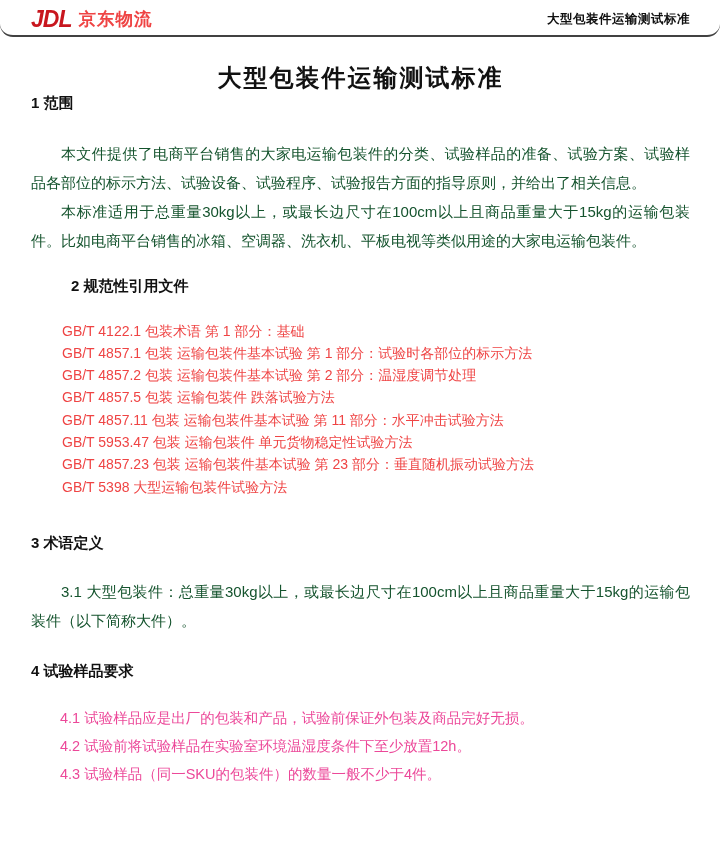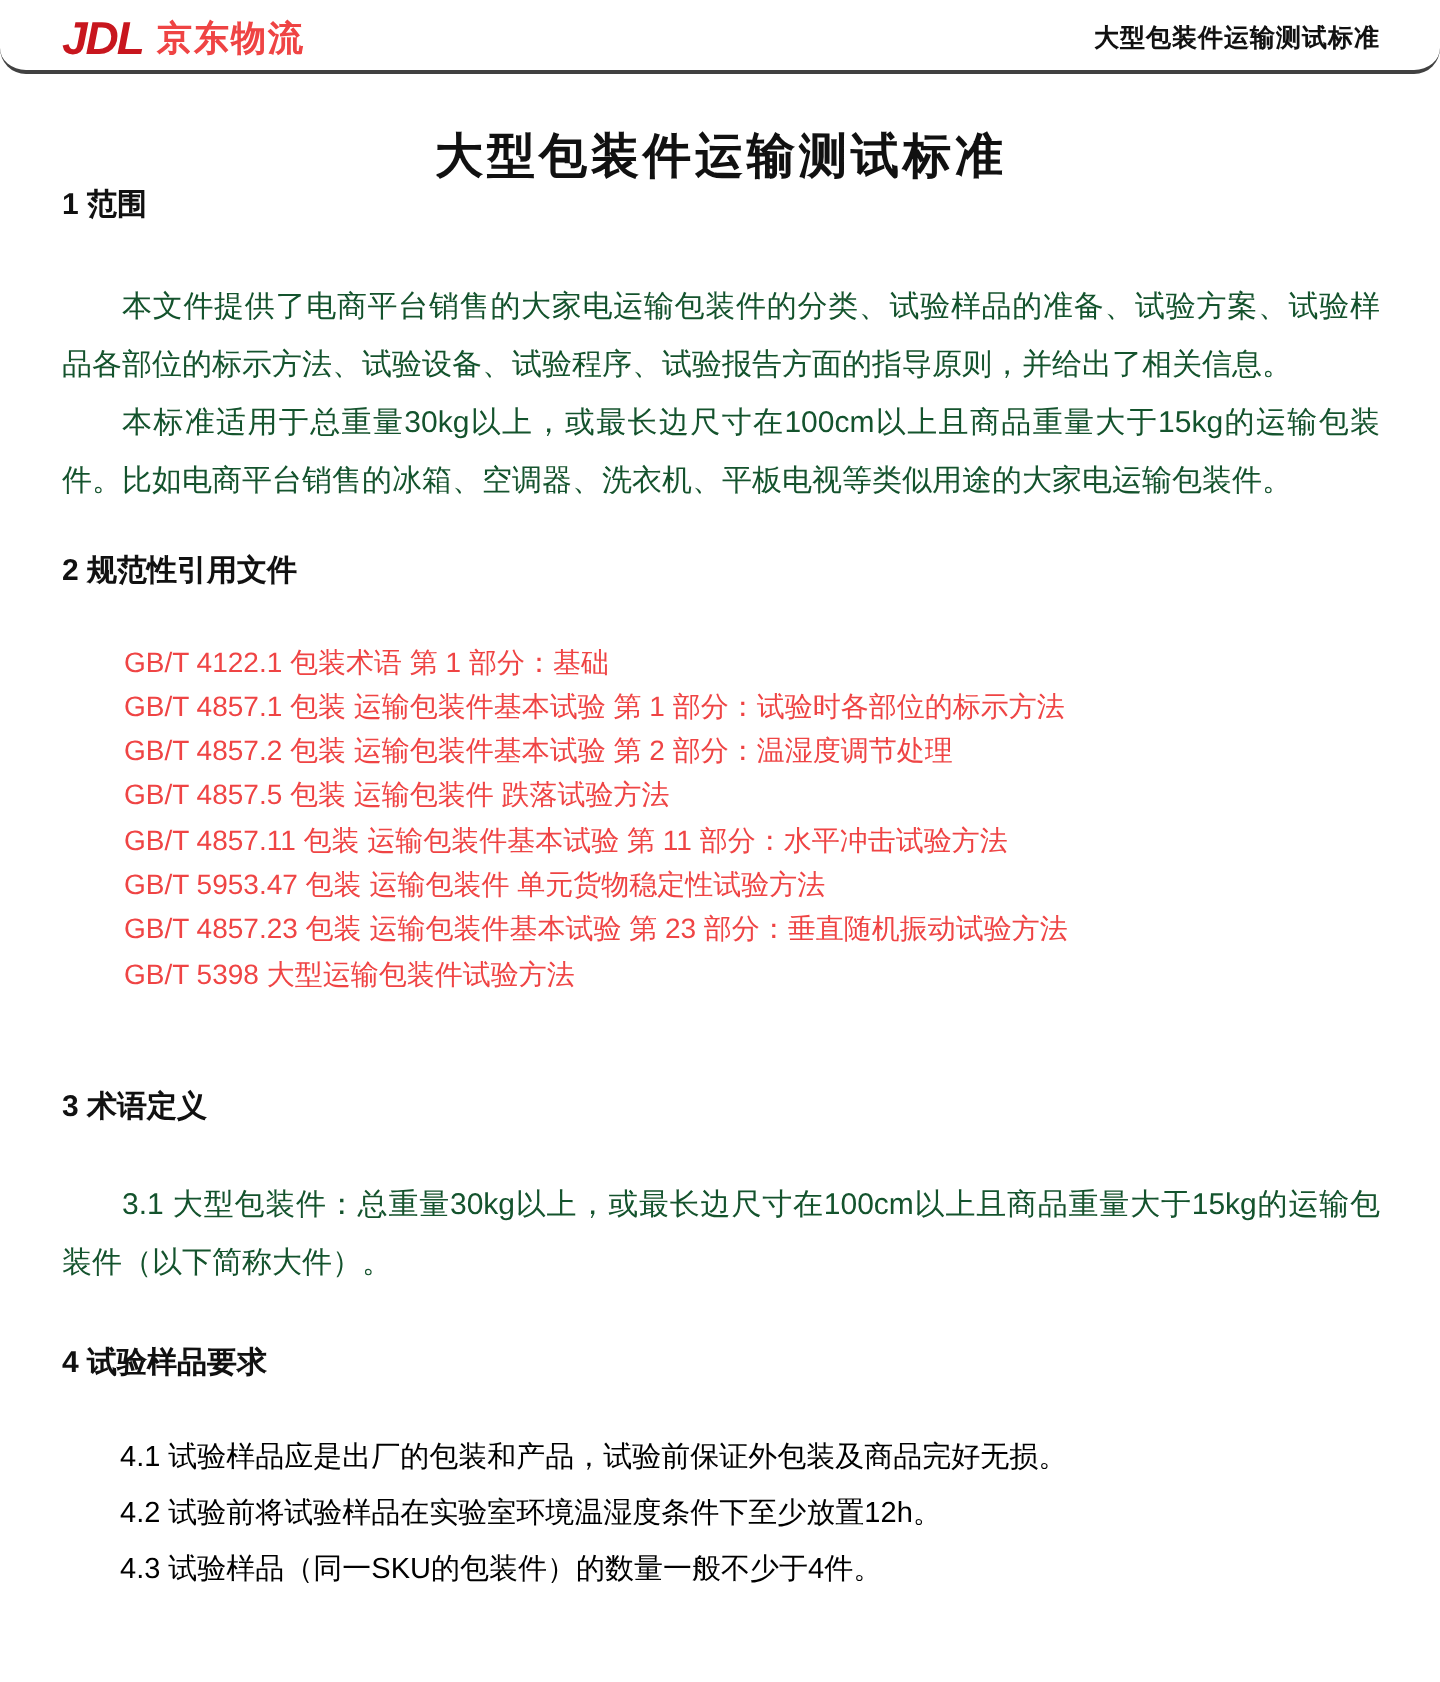--- a/index.html
+++ b/index.html
@@ -26,33 +26,33 @@
   }
   .header-title{font-size:12.5px;font-weight:bold;color:#111;letter-spacing:.5px;}
   
   main{padding:0 30px 0 31px;}
   .doc-title{
     margin:25px 0 0;text-align:center;
     font-size:24px;font-weight:bold;color:#111;letter-spacing:2px;
   }
   h2.sec{font-size:15px;font-weight:bold;color:#111;margin:0;line-height:1.15;}
   #sec1{}
-  #sec2{margin-top:22px;}
-  #sec3{margin-top:47px;}
+  #sec2{margin-top:22px;margin-left:40px;}
+  #sec3{margin-top:36px;}
   #sec4{margin-top:27px;}
   .para-group{margin-top:28px;}
   .def-group{margin-top:26px;}
   .para{
     margin:0;font-size:15px;line-height:29px;color:#14532d;
     text-indent:2em;text-align:justify;
   }
   .ref-list{margin-top:25px;padding-left:31px;}
   .ref-item{font-size:14px;line-height:22.3px;color:#ef4444;white-space:nowrap;}
   .item-group{margin-top:25px;}
-  .item{margin:0;font-size:14.5px;line-height:28px;color:#000000;text-indent:2em;}
+  .item{margin:0;font-size:14.5px;line-height:28px;color:#ec4899;text-indent:2em;}
 </style>
 </head>
 <body>
 
 <div class="page">
 
   <header class="page-header" style="border-bottom-color: rgb(65, 65, 65); border-radius: 13px;">
     <div class="logo">
       <span class="logo-mark" style="color: rgb(200, 22, 30);">JDL</span>
       <span class="logo-cn" style="color: #ef4444;">京东物流</span>

